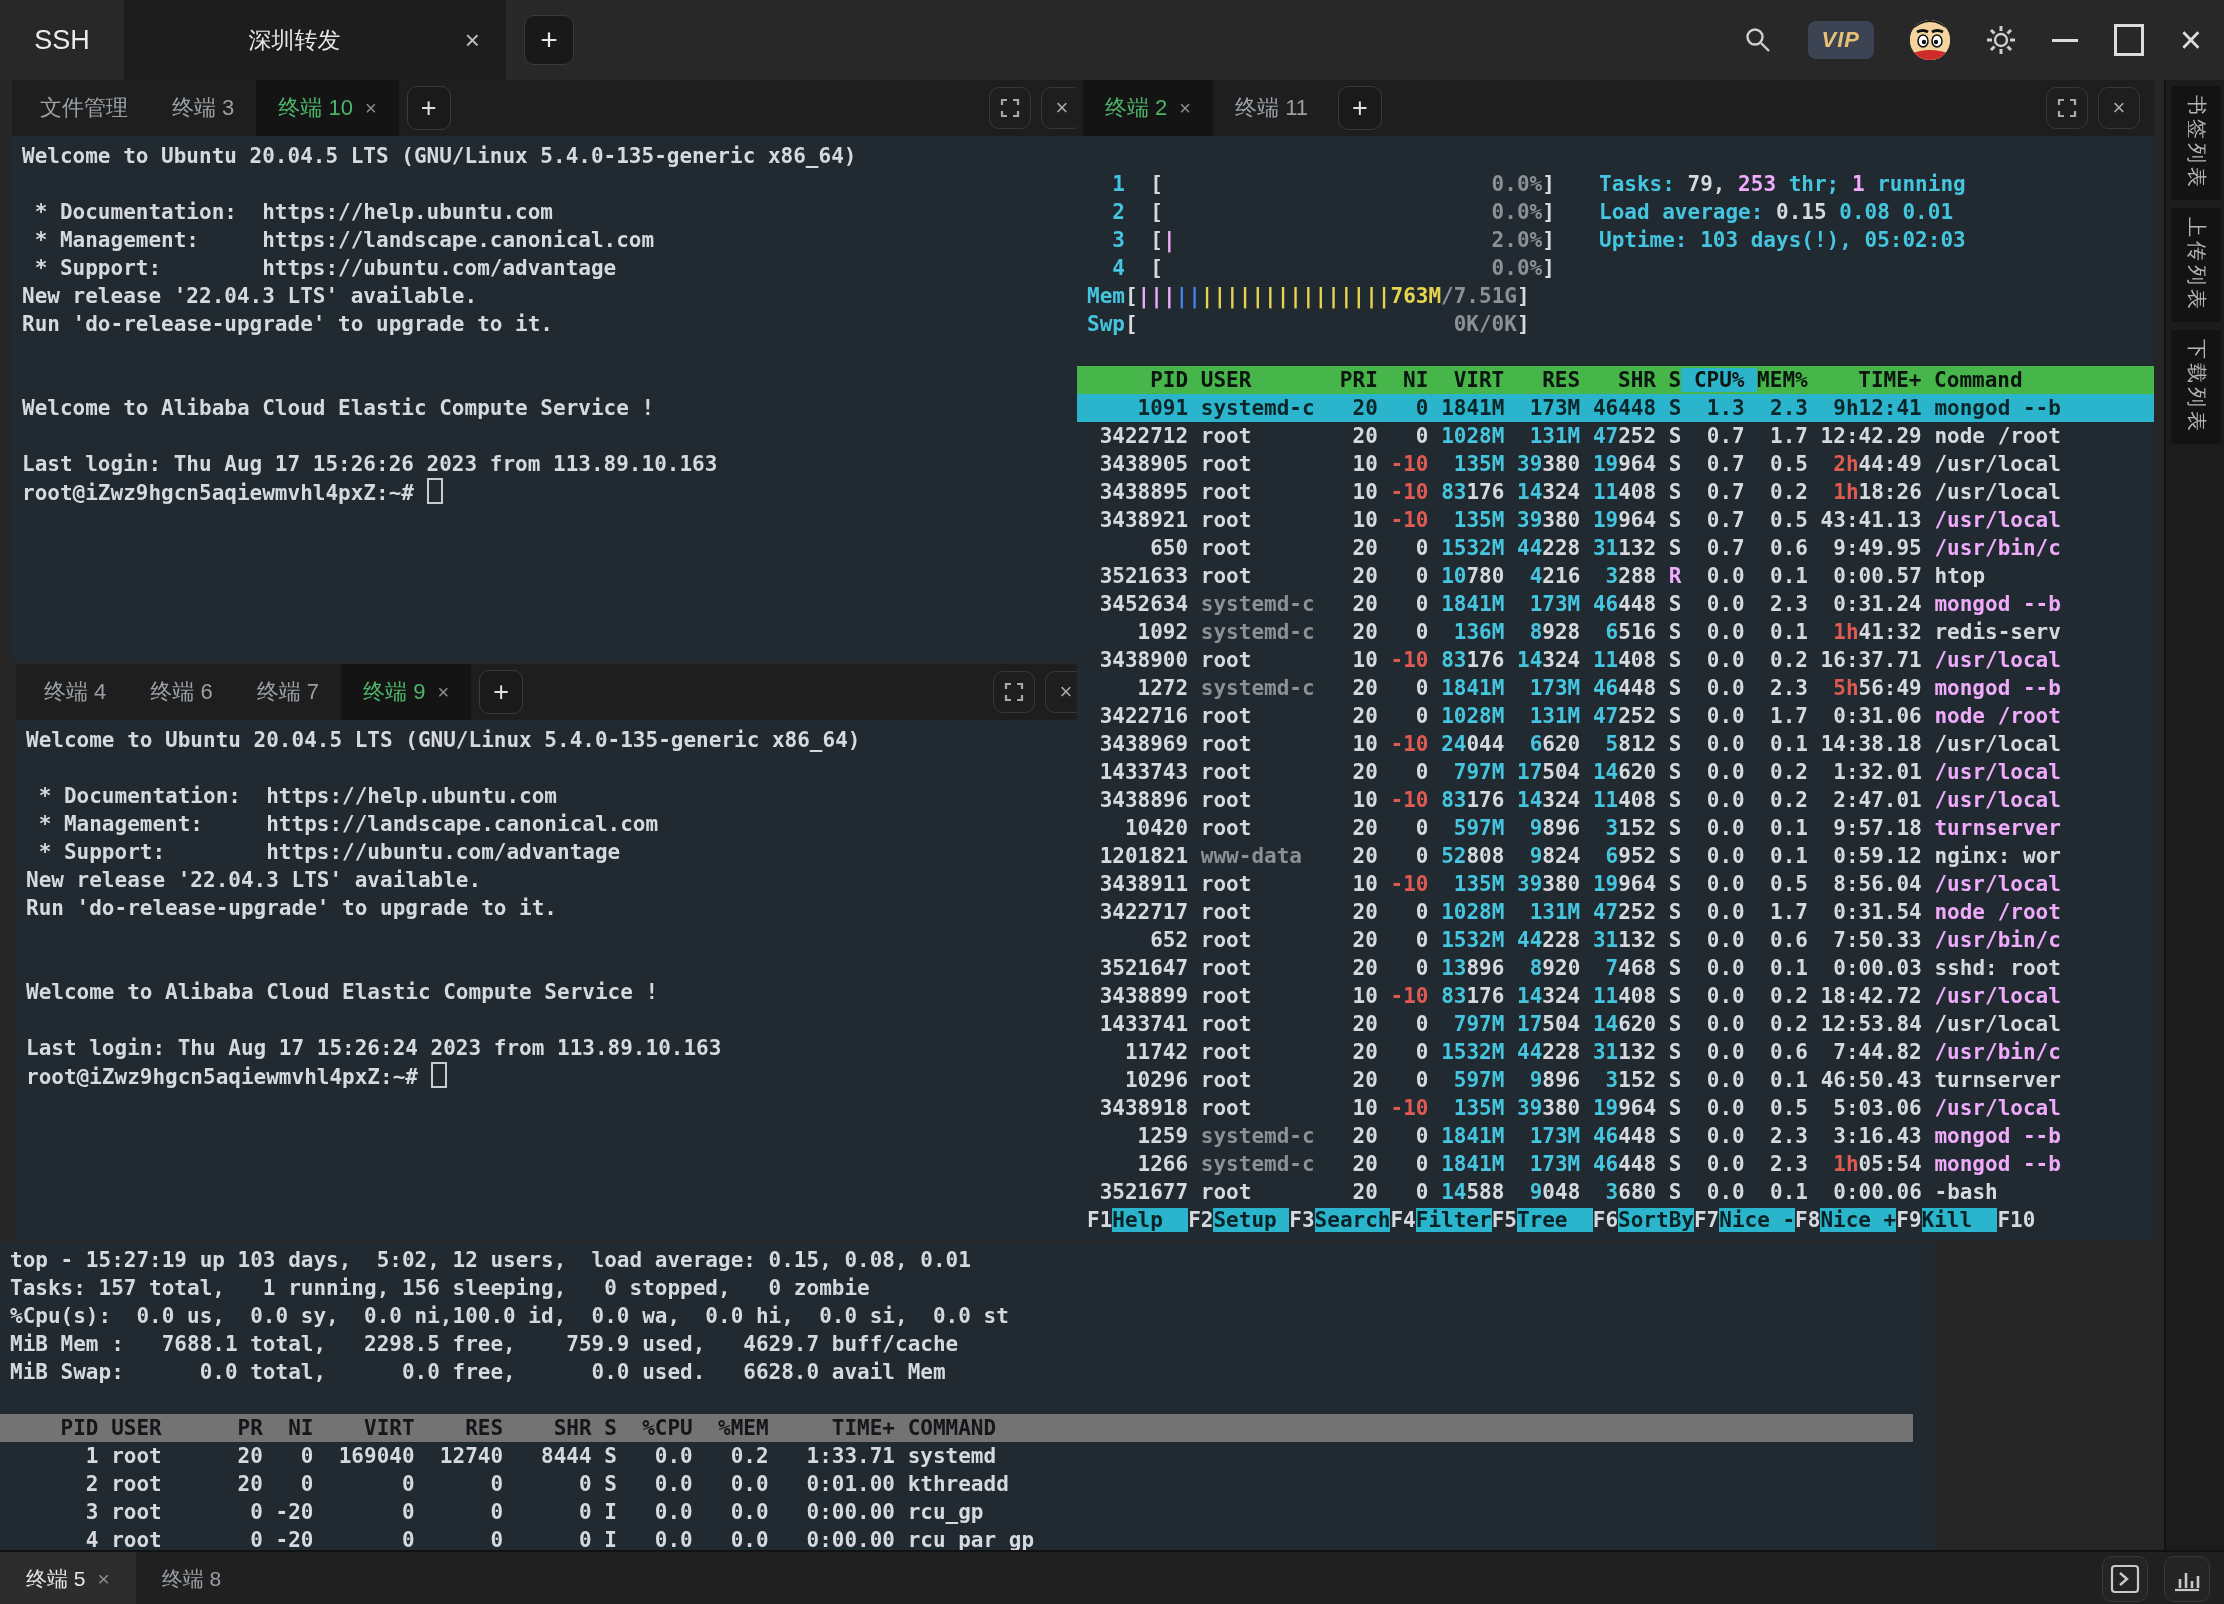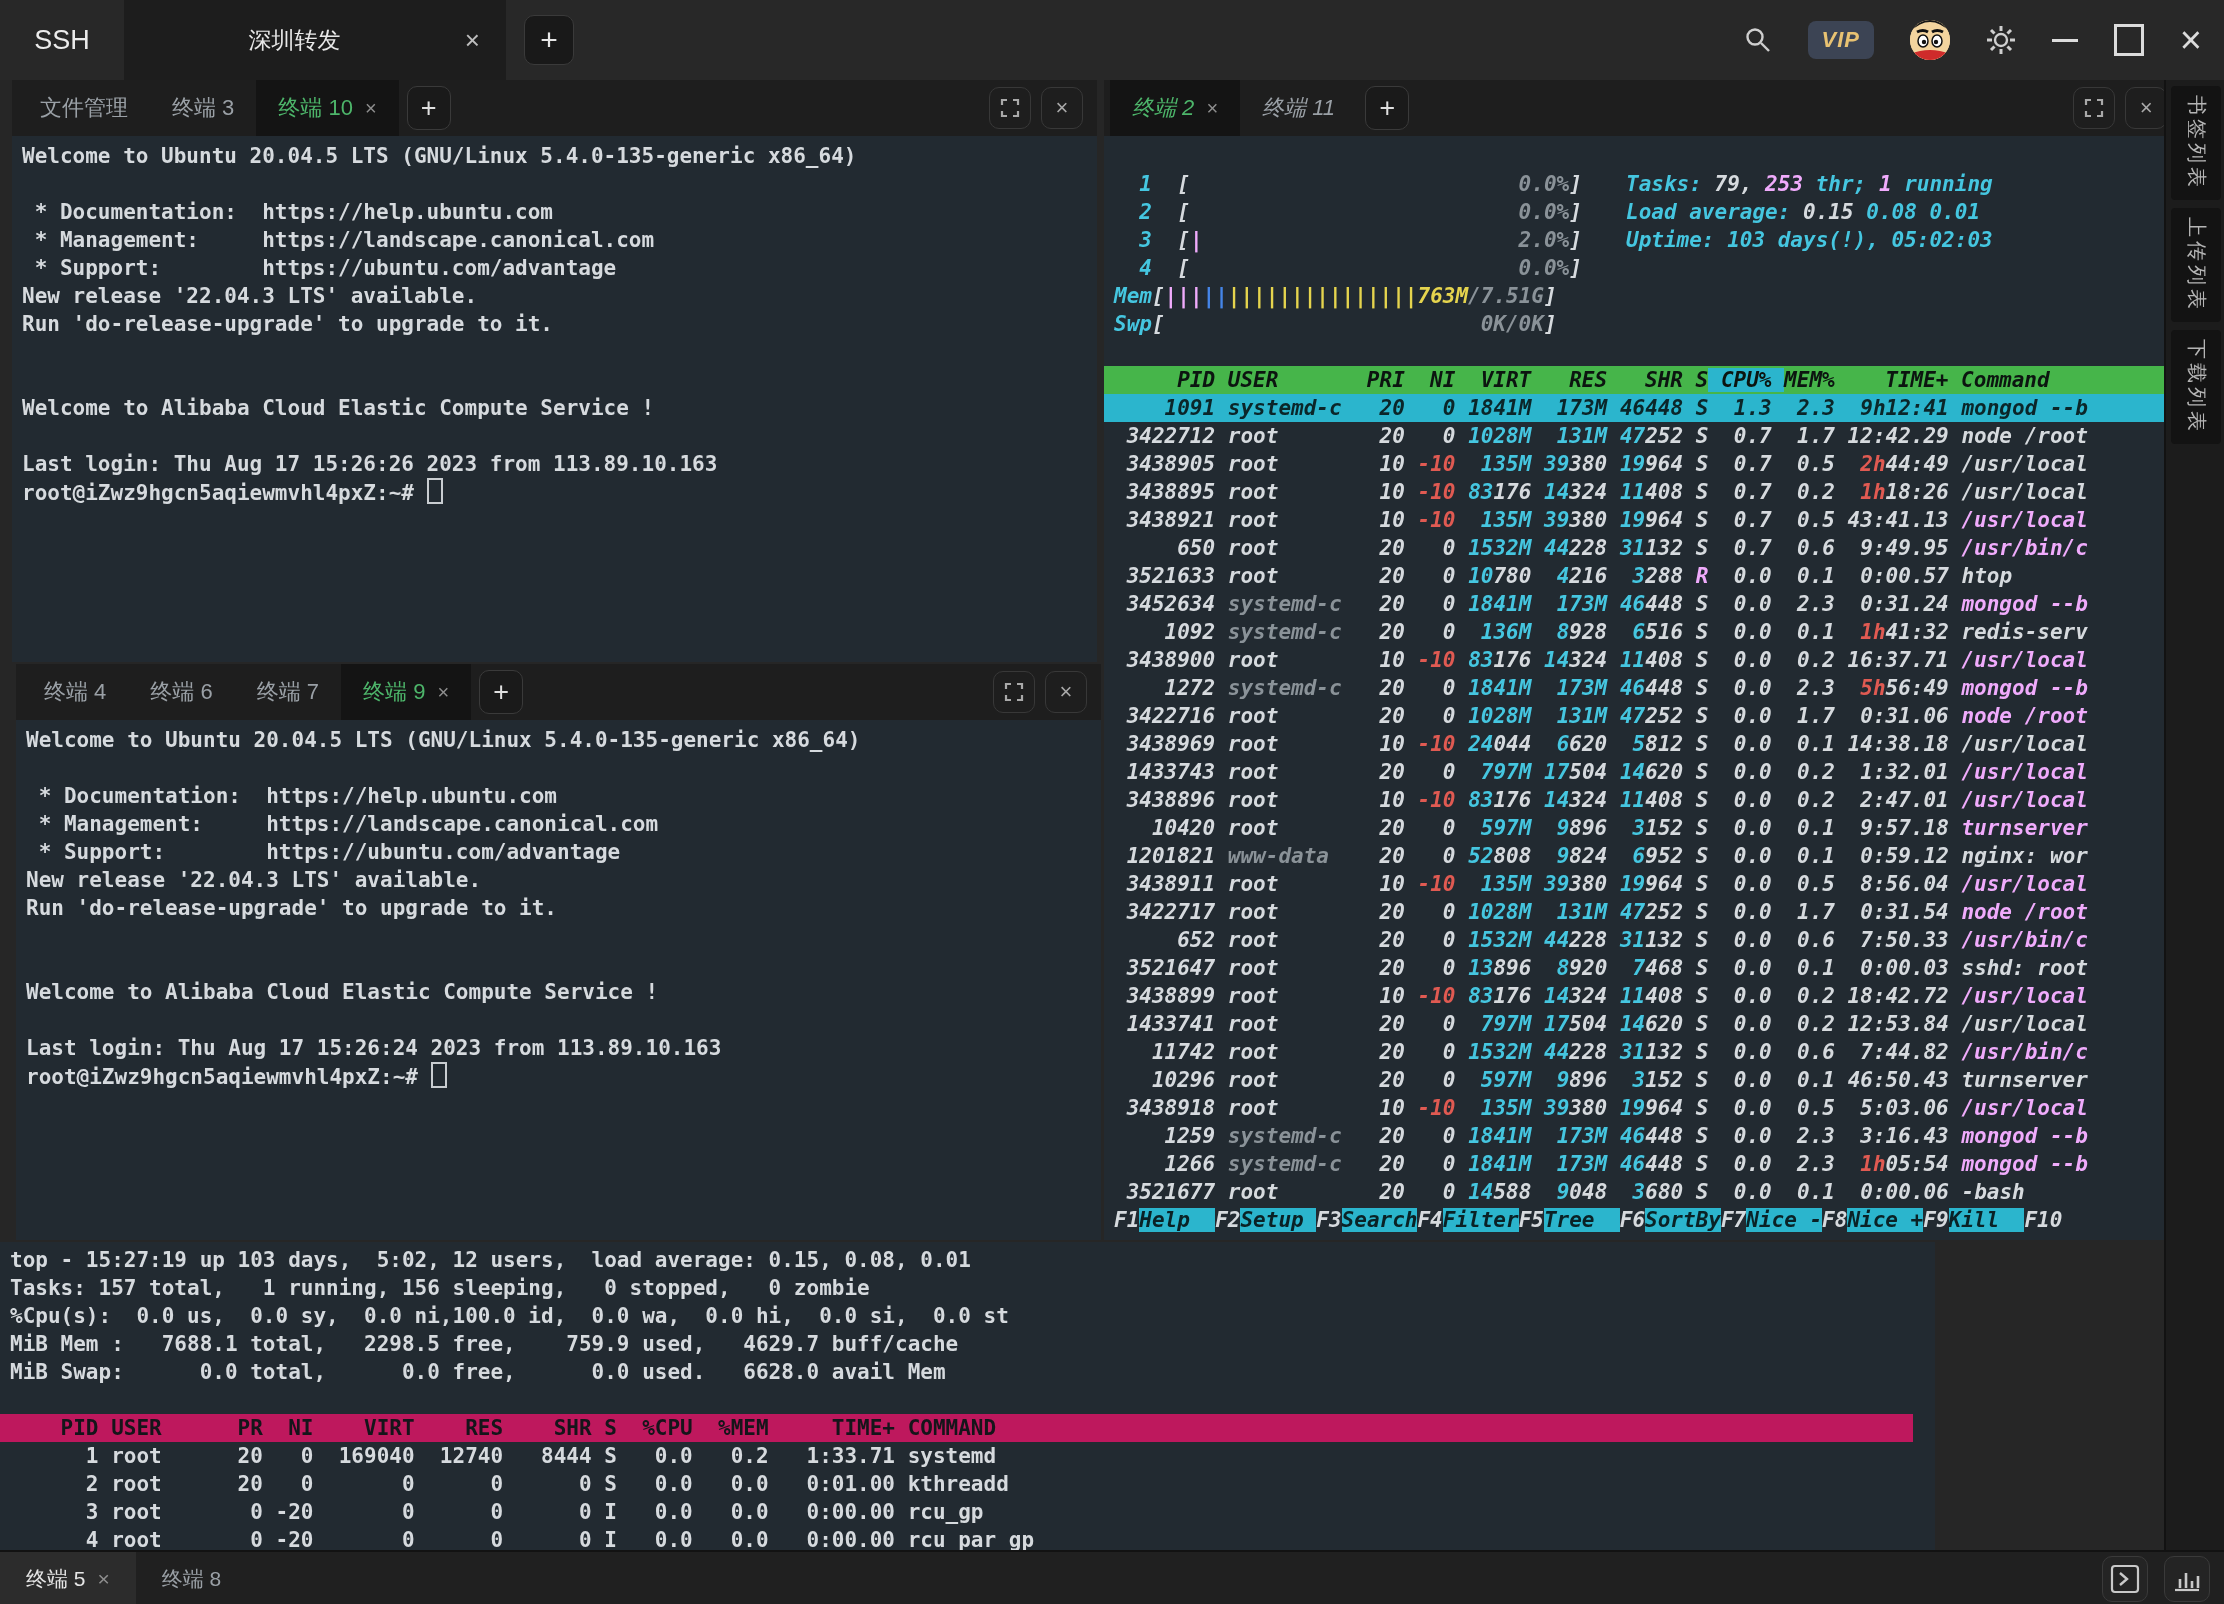--- a/index.html
+++ b/index.html
@@ -17,21 +17,21 @@
   .vip-badge{width:66px;height:38px;border-radius:8px;background:#3c4454;display:flex;align-items:center;justify-content:center;}
   .vip-badge span{color:#e8c272;font-size:22px;font-weight:bold;font-style:italic;letter-spacing:1px;}
   .avatar{width:40px;height:40px;border-radius:50%;overflow:hidden;background:#f3d49e;position:relative;}
   .win-min{width:26px;height:3px;background:#dcdcdc;}
   .win-max{width:24px;height:26px;border:3px solid #dcdcdc;}
   .win-close{color:#dcdcdc;font-size:38px;line-height:38px;}
   
   .pane{position:absolute;display:flex;flex-direction:column;background:#222a31;}
   #pane-left-top{left:12px;top:80px;width:1085px;height:582px;}
   #pane-left-mid{left:16px;top:664px;width:1085px;height:576px;}
-  #pane-right{left:1104px;top:80px;width:1077px;height:1160px;font-style:italic;}
+  #pane-right{left:1077px;top:80px;width:1077px;height:1160px;}
   #pane-bottom{left:0;top:1242px;width:1935px;height:308px;background:#222a31;}
   .tabrow{height:56px;min-height:56px;background:#1e1e1e;display:flex;align-items:center;padding:0 6px;}
   .ptab{height:56px;padding:0 22px;display:flex;align-items:center;gap:12px;color:#9aa0a6;font-size:22px;cursor:pointer;}
   .ptab.active{background:#141414;color:#4db56a;}
   .ptab .x{color:#8e8e8e;font-size:20px;}
   .plus-btn{width:42px;height:42px;margin-left:8px;border:1px solid #3a3a3a;border-radius:10px;background:#1a1a1a;
             color:#e0e0e0;font-size:27px;display:flex;align-items:center;justify-content:center;}
   .pane-actions{margin-left:auto;display:flex;gap:10px;padding-right:8px;}
   .icon-btn{width:40px;height:40px;border:1px solid #383838;border-radius:10px;background:#1e1e1e;
             display:flex;align-items:center;justify-content:center;color:#a9a9a9;font-size:22px;}
@@ -41,21 +41,21 @@
   .ln{white-space:pre;padding-left:10px;}
   .cursor{display:inline-block;width:12px;height:22px;border:2px solid #c9cdd1;vertical-align:-4px;}
   .c-w{color:#d6dade}.c-c{color:#45c6e0}.c-g{color:#f0abfc}.c-r{color:#e05a52}
   .c-d{color:#8a9298}.c-y{color:#e5d44e}.c-b{color:#4585e8}.c-cb{color:#45c6e0}
   .hdr{background:#46b54a;color:#0c1510;}
   .hdr .sort{background:#2bb5cd;}
   .prow.sel{background:#2bb5cd;}
   .prow.sel span{color:#0b2629 !important;}
   .fbar .c-fk{background:#2bb5cd;color:#0a2226;}
   #tasks-block{position:absolute;left:512px;top:34px;}
-  .hdrbar{background:#be185d;color:#15151a;margin-right:22px;}
+  .hdrbar{background:#737373;color:#15151a;margin-right:22px;}
   
   #bottombar{position:absolute;left:0;top:1550px;width:2224px;height:54px;background:#202020;border-top:2px solid #121212;display:flex;align-items:center;}
   .btab{height:54px;padding:0 26px;display:flex;align-items:center;gap:12px;color:#9aa0a6;font-size:21px;}
   .btab.active{background:#2c2c2c;color:#e6e6e6;}
   .bb-right{margin-left:auto;display:flex;gap:16px;padding-right:14px;}
   .icon-btn2{width:44px;height:44px;border:1px solid #3a3a3a;border-radius:10px;background:#242424;
              display:flex;align-items:center;justify-content:center;}
   
   #sidebar{position:absolute;left:2164px;top:80px;width:60px;height:1470px;background:#1c1c1c;border-left:2px solid #121212;}
   .stab{margin:6px 5px 8px 5px;height:114px;background:#131313;border-radius:4px;display:flex;align-items:center;justify-content:center;}

